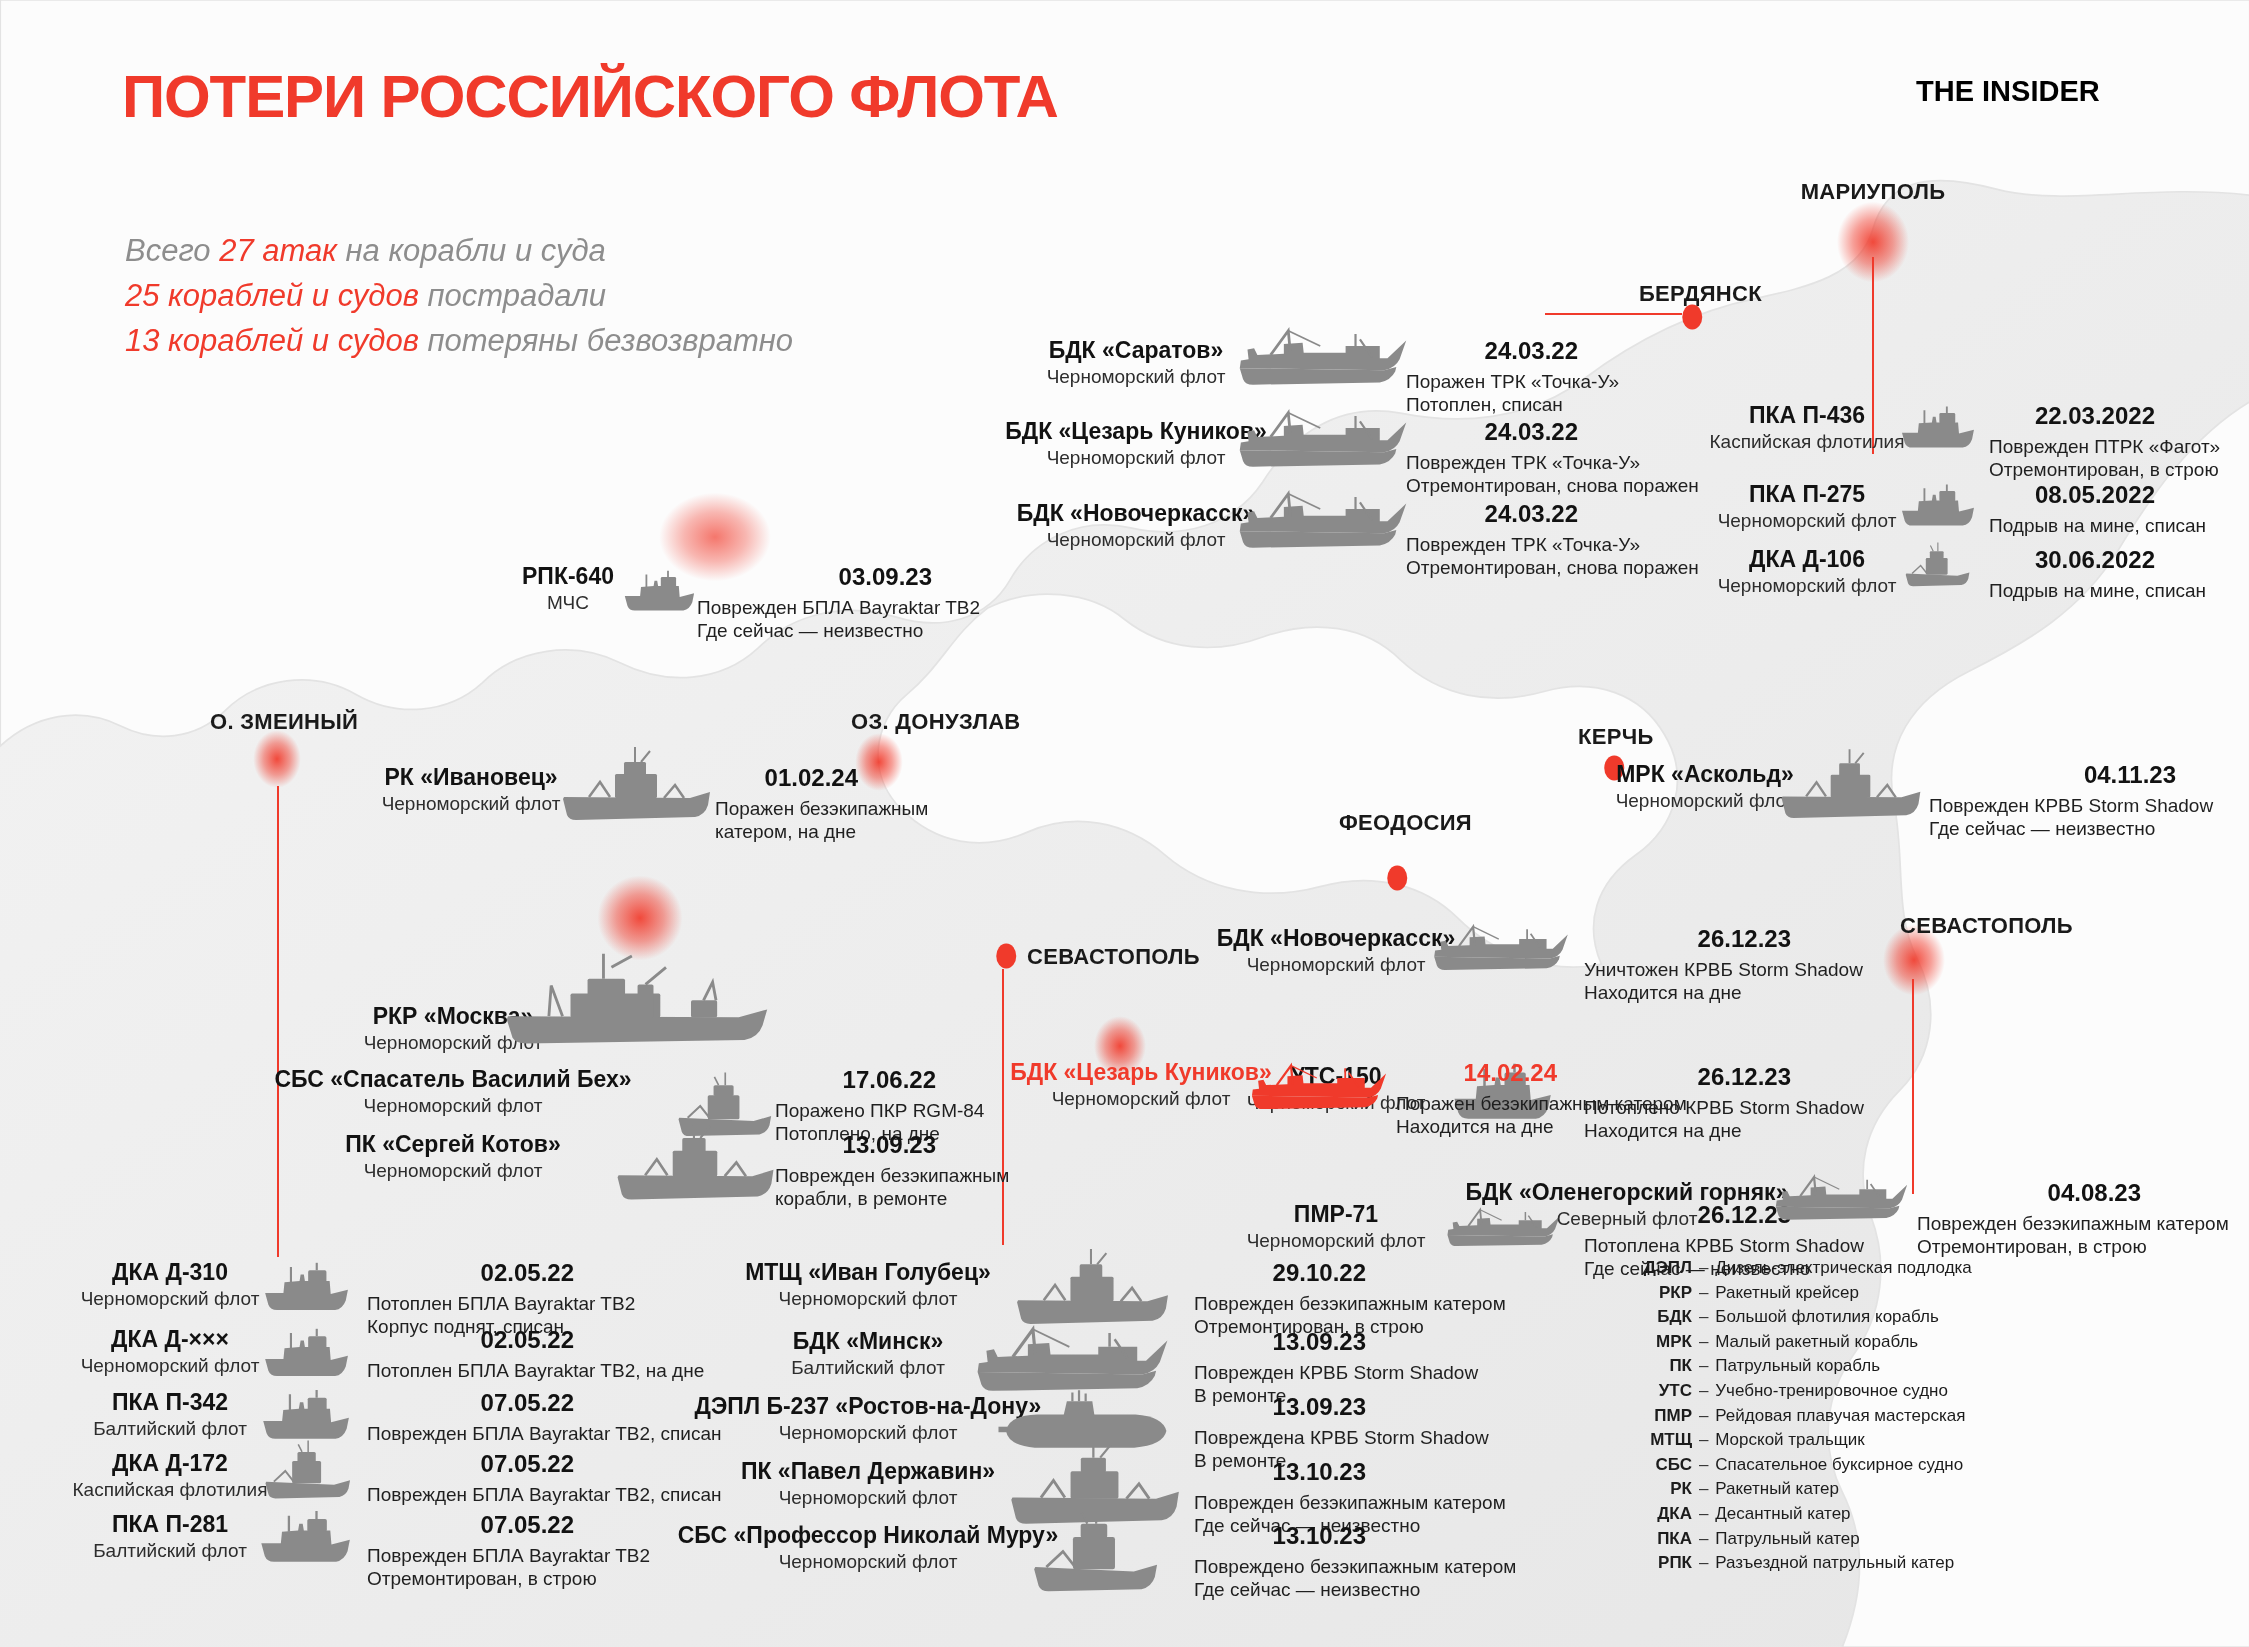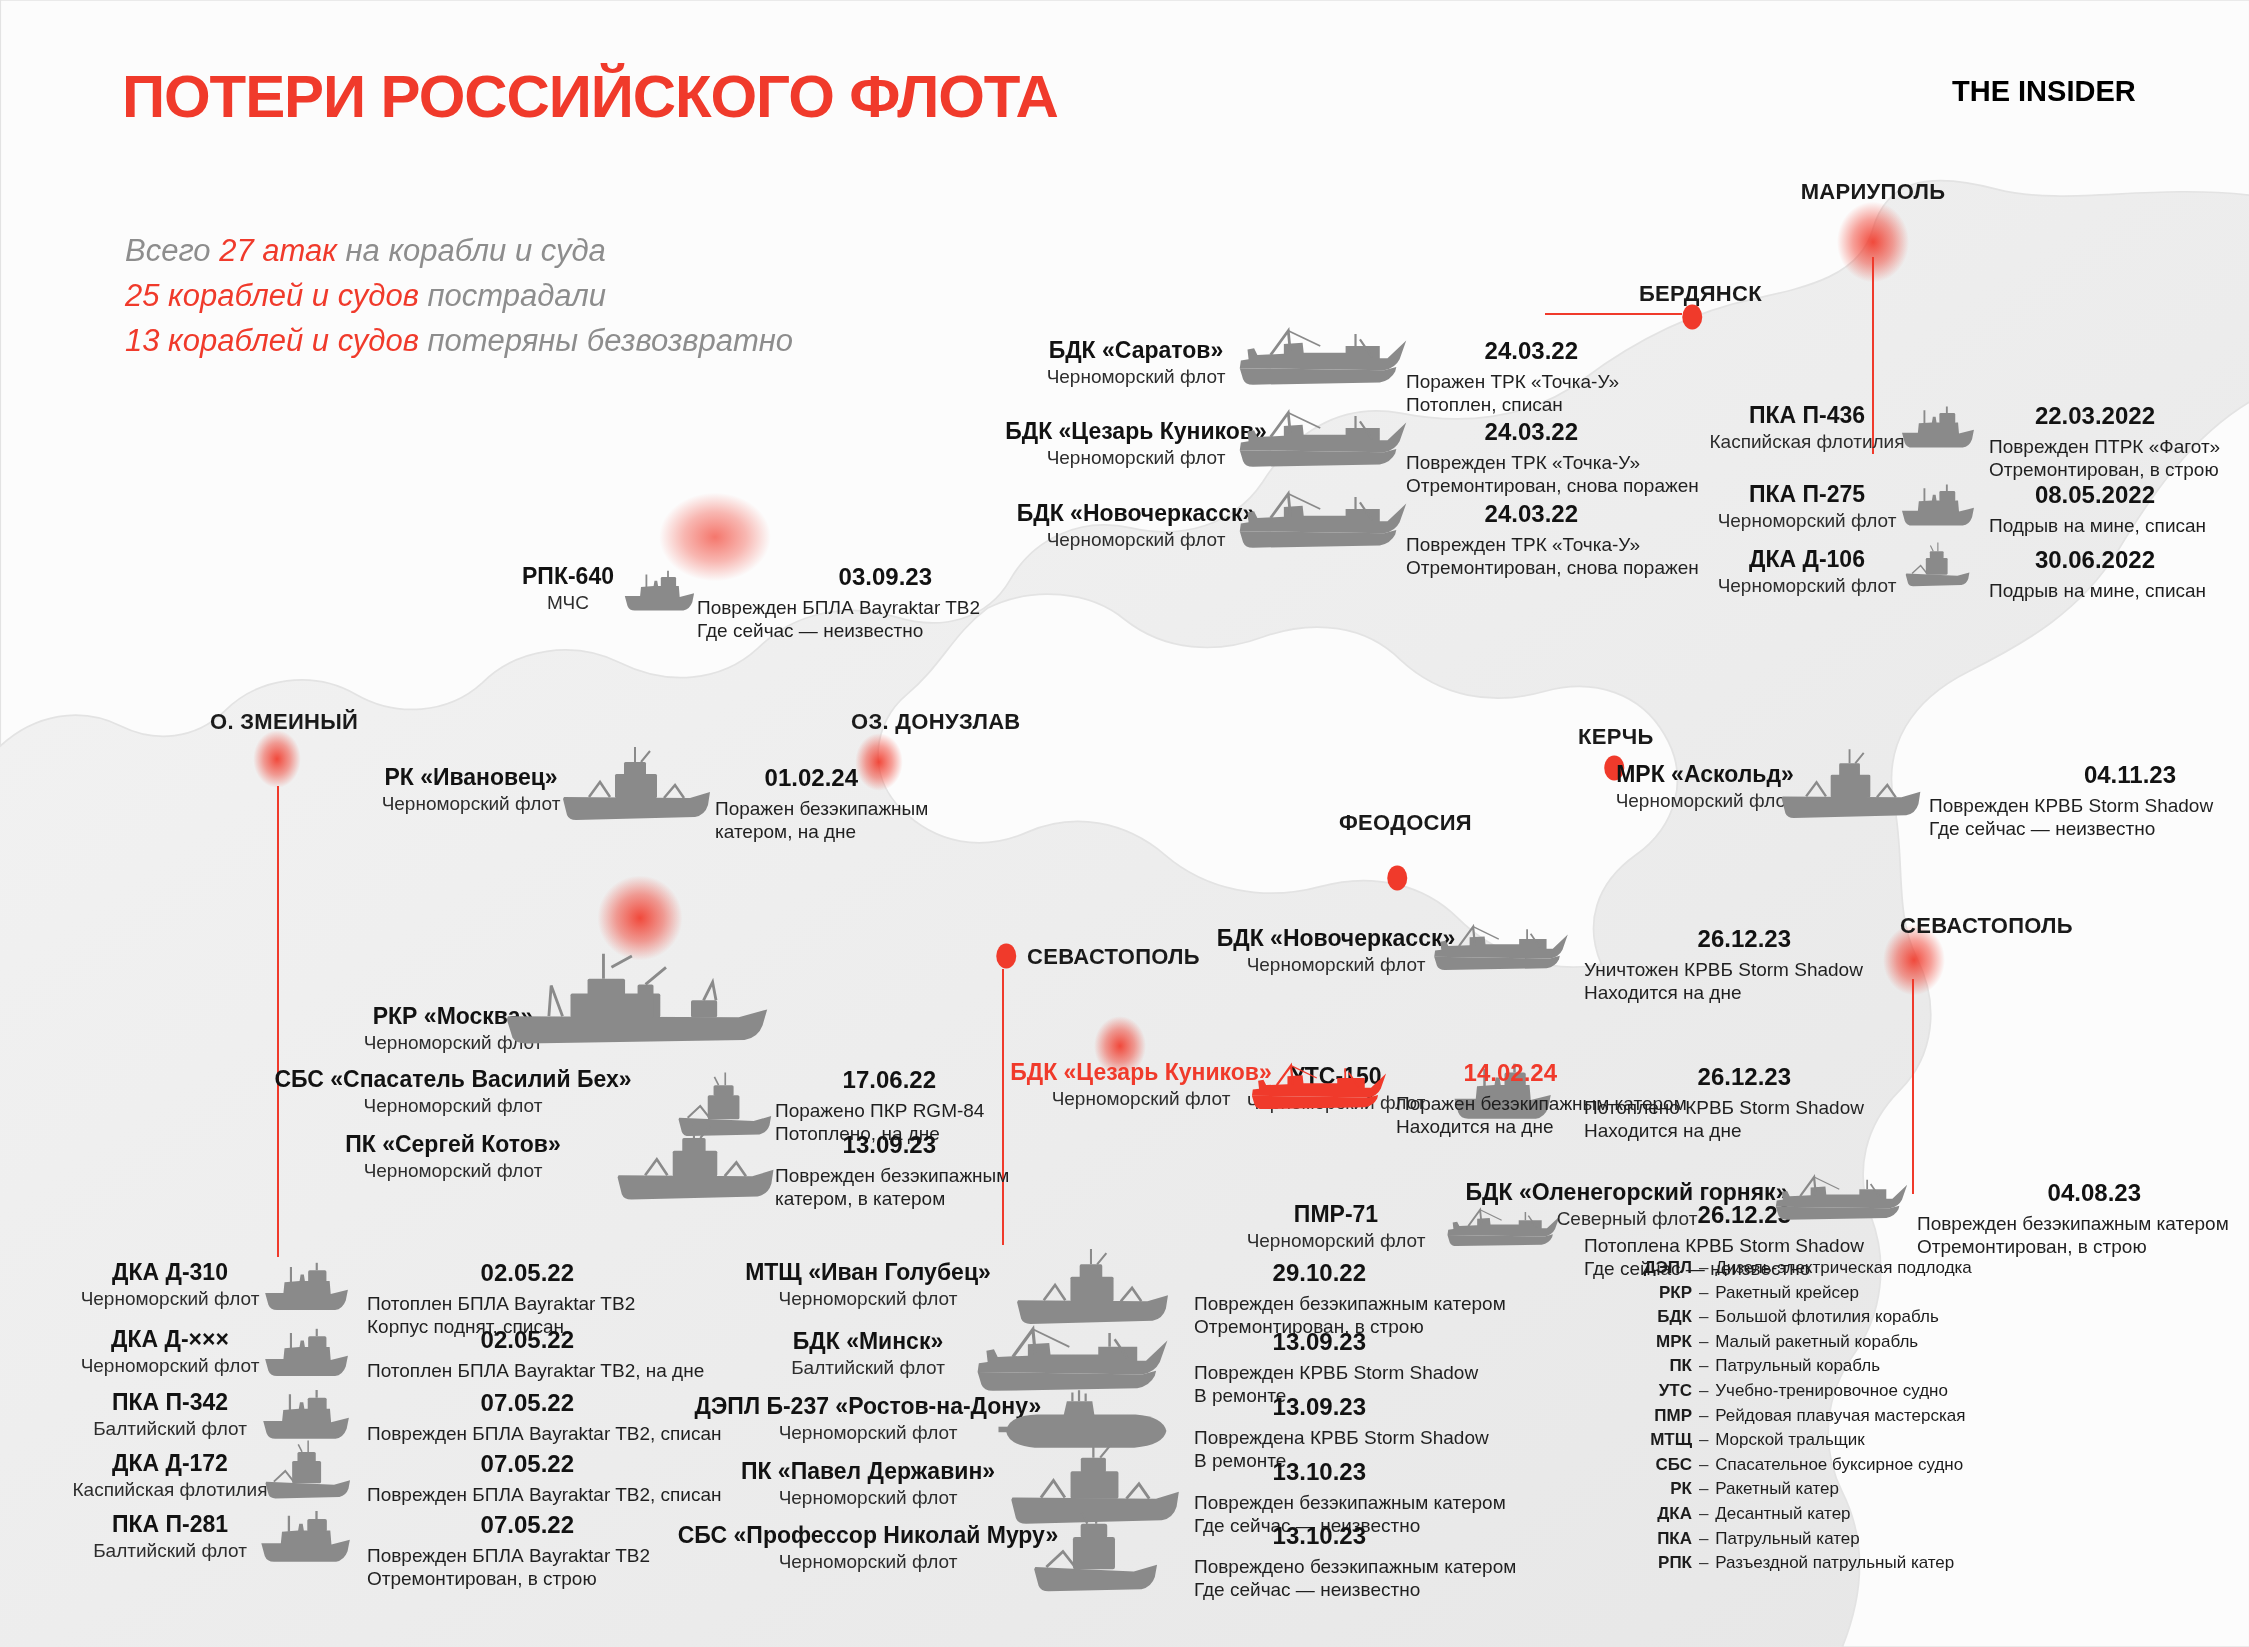--- a/index.html
+++ b/index.html
@@ -5,21 +5,21 @@
   html,body{margin:0;padding:0;background:#ddd;}
   .page{position:relative;width:2250px;height:1647px;overflow:hidden;
         font-family:"Liberation Sans",sans-serif;
         background:linear-gradient(145deg,#f4f4f4 0%,#eeeeee 45%,#e6e6e6 100%);}
   .map{position:absolute;left:0;top:0;}
   
   .t1{position:absolute;left:122px;top:62px;font-size:60px;font-weight:bold;color:#F03A2B;letter-spacing:-1.1px;white-space:nowrap;}
   .t2{position:absolute;left:122px;top:135px;font-size:60px;font-weight:bold;color:#141414;letter-spacing:-1.1px;white-space:nowrap;}
   .stats{position:absolute;left:125px;top:228px;font-size:31px;font-style:italic;color:#8d8d8d;line-height:45px;white-space:nowrap;}
   .stats .r{color:#F03A2B;}
-  .logo{position:absolute;left:1916px;top:75px;font-size:29px;font-weight:800;color:#000;letter-spacing:0px;white-space:nowrap;margin-left:36px;}
+  .logo{position:absolute;left:1916px;top:75px;font-size:29px;font-weight:800;color:#000;letter-spacing:0px;white-space:nowrap;}
   
   .city{position:absolute;font-size:22px;font-weight:bold;color:#1a1a1a;white-space:nowrap;letter-spacing:0.3px;}
   .dot{position:absolute;width:19.5px;height:25px;border-radius:50%;background:#F03A2B;transform:translate(-50%,-50%);}
   .glow{position:absolute;border-radius:50%;transform:translate(-50%,-50%);
         background:radial-gradient(closest-side,rgba(241,59,44,.92) 0%,rgba(241,59,44,.48) 40%,rgba(241,59,44,0) 72%);}
   .vline{position:absolute;width:1.7px;background:#F03A2B;}
   .hline{position:absolute;height:1.7px;background:#F03A2B;}
   
   .nm{position:absolute;transform:translateX(-50%);text-align:center;white-space:nowrap;}
   .nm-t{font-size:23px;font-weight:bold;color:#121212;line-height:29px;}
@@ -311,21 +311,21 @@
   <div class="nm" style="left:453px;top:1130px">
     <div class="nm-t">ПК «Сергей Котов»</div>
     <div class="nm-f">Черноморский флот</div>
   </div>
   <svg class="ship" style="left:615px;top:1120px" width="160" height="87" viewBox="0 0 278 152">
       <use href="#sym-patrol"></use>
     </svg>
   <div class="dt" style="left:775px;top:1130px;width:253px;--dw:161px">
     <div class="dt-d">13.09.23</div>
     <div class="dt-l">Поврежден безэкипажным</div>
-    <div class="dt-l">катером, в катером</div>
+    <div class="dt-l">корабли, в ремонте</div>
   </div>
 
   <div class="nm red" style="left:1141px;top:1058px">
     <div class="nm-t">БДК «Цезарь Куников»</div>
     <div class="nm-f">Черноморский флот</div>
   </div>
   <svg class="ship red" style="left:1250px;top:1055px" width="138" height="66" viewBox="0 0 240 115">
       <use href="#sym-landing"></use>
     </svg>
   <div class="dt red" style="left:1396px;top:1058px;width:270px;--dw:161px">

